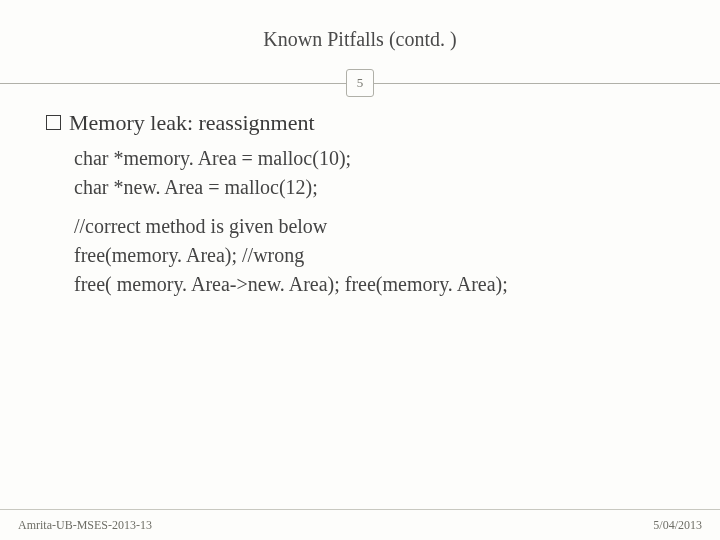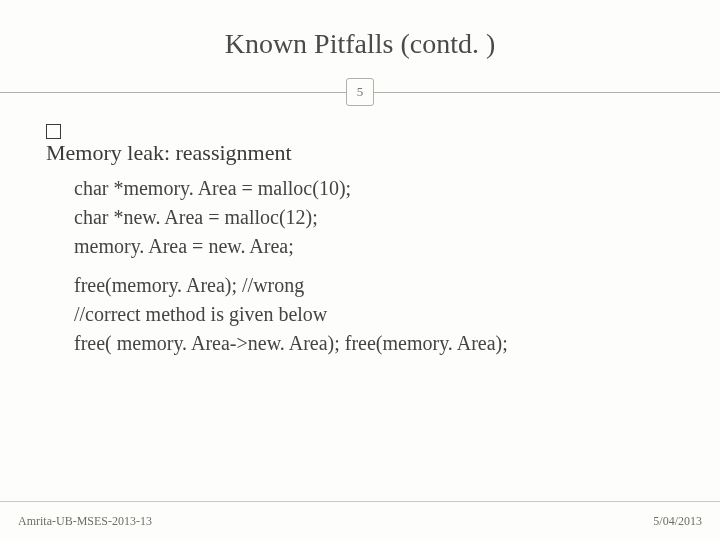--- a/index.html
+++ b/index.html
@@ -12,21 +12,21 @@
     overflow: hidden;
   }
   .slide {
     width: 100%;
     height: 100%;
     padding: 28px 44px 0 44px;
     position: relative;
   }
   .title {
     text-align: center;
-    font-size: 28px;
+    font-size: 20px;
     color: #4a4a4a;
     font-weight: normal;
     margin-bottom: 18px;
   }
   .divider-wrap {
     position: relative;
     height: 28px;
     margin-bottom: 12px;
   }
   .divider-line {
@@ -56,21 +56,20 @@
   .content {
     padding-left: 2px;
   }
   .heading {
     display: flex;
     align-items: flex-start;
     font-size: 22px;
     color: #3a3a3a;
     margin-bottom: 6px;
     margin-top: 2px;
-    flex-direction: column;
   }
   .bullet-box {
     width: 15px;
     height: 15px;
     border: 1.5px solid #3a3a3a;
     margin-right: 8px;
     margin-top: 6px;
     flex: 0 0 auto;
   }
   .heading-text { line-height: 1.3; }
@@ -80,21 +79,21 @@
     color: #444;
     line-height: 1.45;
     margin-bottom: 10px;
   }
   .code-line { white-space: pre-wrap; }
   .footer {
     position: absolute;
     left: 0;
     right: 0;
     bottom: 0;
-    height: 39px;
+    height: 31px;
     border-top: 1px solid #c8c8c0;
     display: flex;
     justify-content: space-between;
     align-items: center;
     padding: 0 18px;
     font-size: 12px;
     color: #6e6e66;
     background: #fdfdfb;
   }
 </style>
@@ -111,26 +110,25 @@
 
   <div class="content">
 
     <div class="heading">
       <span class="bullet-box"></span>
       <span class="heading-text">Memory leak: reassignment</span>
     </div>
     <div class="code-lines">
       <div class="code-line">char *memory. Area = malloc(10);</div>
       <div class="code-line">char *new. Area = malloc(12);</div>
-      <div class="code-line">memory. Area = new. Area;</div>
     </div>
 
     <div class="code-lines">
+      <div class="code-line">//correct method is given below</div>
       <div class="code-line">free(memory. Area); //wrong</div>
-      <div class="code-line">//correct method is given below</div>
       <div class="code-line">free( memory. Area-&gt;new. Area); free(memory. Area);</div>
     </div>
 
   </div>
 
   <div class="footer">
     <span>Amrita-UB-MSES-2013-13</span>
     <span>5/04/2013</span>
   </div>
 </div>

